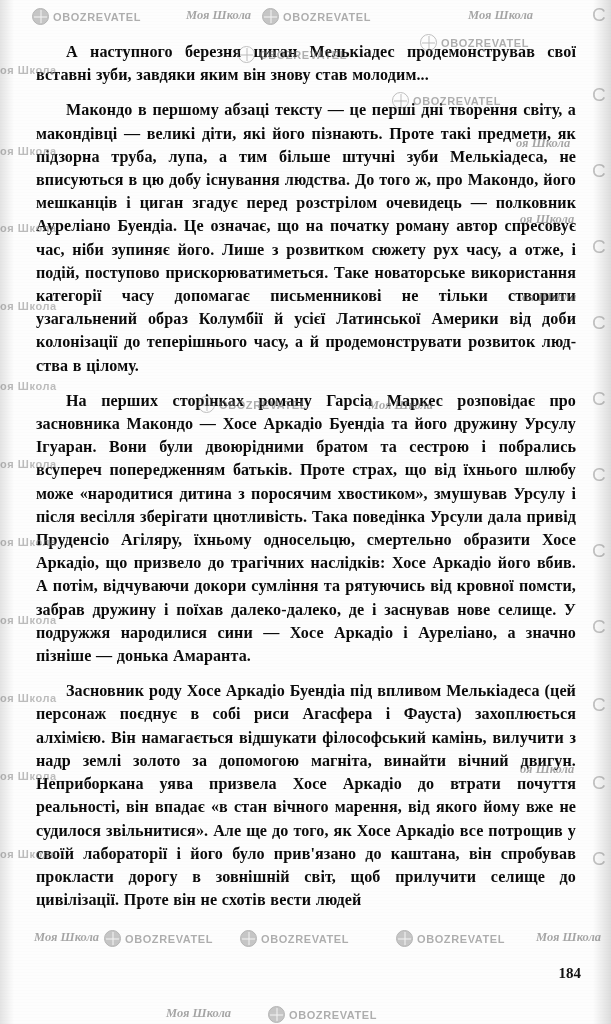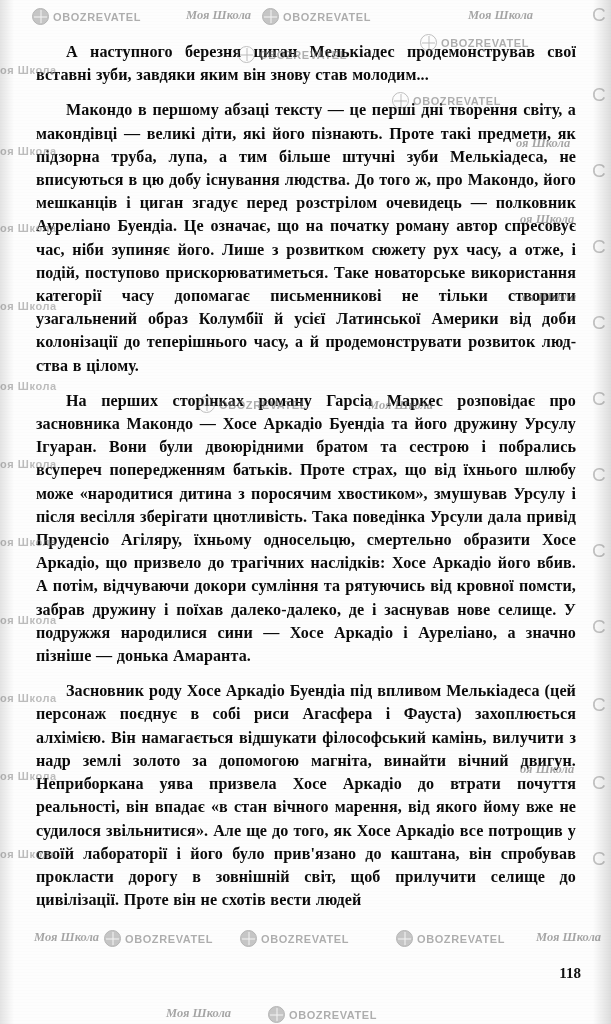--- a/index.html
+++ b/index.html
@@ -276,16 +276,16 @@
     </div>
   </div>
 
   <div class="text-col">
     <p class="para">А наступного березня циган Мелькіадес продемон­стрував свої вставні зуби, завдяки яким він знову став молодим...</p>
     <p class="para">Макондо в першому абзаці тексту — це перші дні творення світу, а макондівці — великі діти, які його пізнають. Проте такі предмети, як підзорна труба, лупа, а тим більше штучні зуби Мелькіадеса, не вписуються в цю добу існування людства. До того ж, про Макондо, його мешканців і циган згадує перед розстрілом оче­видець — полковник Ауреліано Буендіа. Це означає, що на початку роману автор спресовує час, ніби зупиняє його. Лише з розвитком сюжету рух часу, а отже, і подій, поступово прискорюватиметься. Таке новаторсь­ке використання категорії часу допомагає письменни­кові не тільки створити узагальнений образ Колумбії й усієї Латинської Америки від доби колонізації до теперішнього часу, а й продемонструвати розвиток люд­ства в цілому.</p>
     <p class="para">На перших сторінках роману Гарсіа Маркес розпо­відає про засновника Макондо — Хосе Аркадіо Буендіа та його дружину Урсулу Ігуаран. Вони були двоюрід­ними братом та сестрою і побрались всупереч попере­дженням батьків. Проте страх, що від їхнього шлюбу може «народитися дитина з поросячим хвостиком», зму­шував Урсулу і після весілля зберігати цнотливість. Така поведінка Урсули дала привід Пруденсіо Агіляру, їхньому односельцю, смертельно образити Хосе Аркадіо, що призвело до трагічних наслідків: Хосе Аркадіо його вбив. А потім, відчуваючи докори сумління та рятую­чись від кровної помсти, забрав дружину і поїхав да­леко-далеко, де і заснував нове селище. У подружжя народилися сини — Хосе Аркадіо і Ауреліано, а значно пізніше — донька Амаранта.</p>
     <p class="para">Засновник роду Хосе Аркадіо Буендіа під впливом Мелькіадеса (цей персонаж поєднує в собі риси Агасфера і Фауста) захоплюється алхімією. Він намагається від­шукати філософський камінь, вилучити з надр землі золото за допомогою магніта, винайти вічний двигун. Неприборкана уява призвела Хосе Аркадіо до втрати почуття реальності, він впадає «в стан вічного марення, від якого йому вже не судилося звільнитися». Але ще до того, як Хосе Аркадіо все потрощив у своїй лабо­раторії і його було прив'язано до каштана, він спробував прокласти дорогу в зовнішній світ, щоб прилучити се­лище до цивілізації. Проте він не схотів вести людей</p>
   </div>
 
-  <div class="page-number">118</div>
+  <div class="page-number">184</div>
 
   <div class="grain"></div>
 </div>
 
 </body></html>

